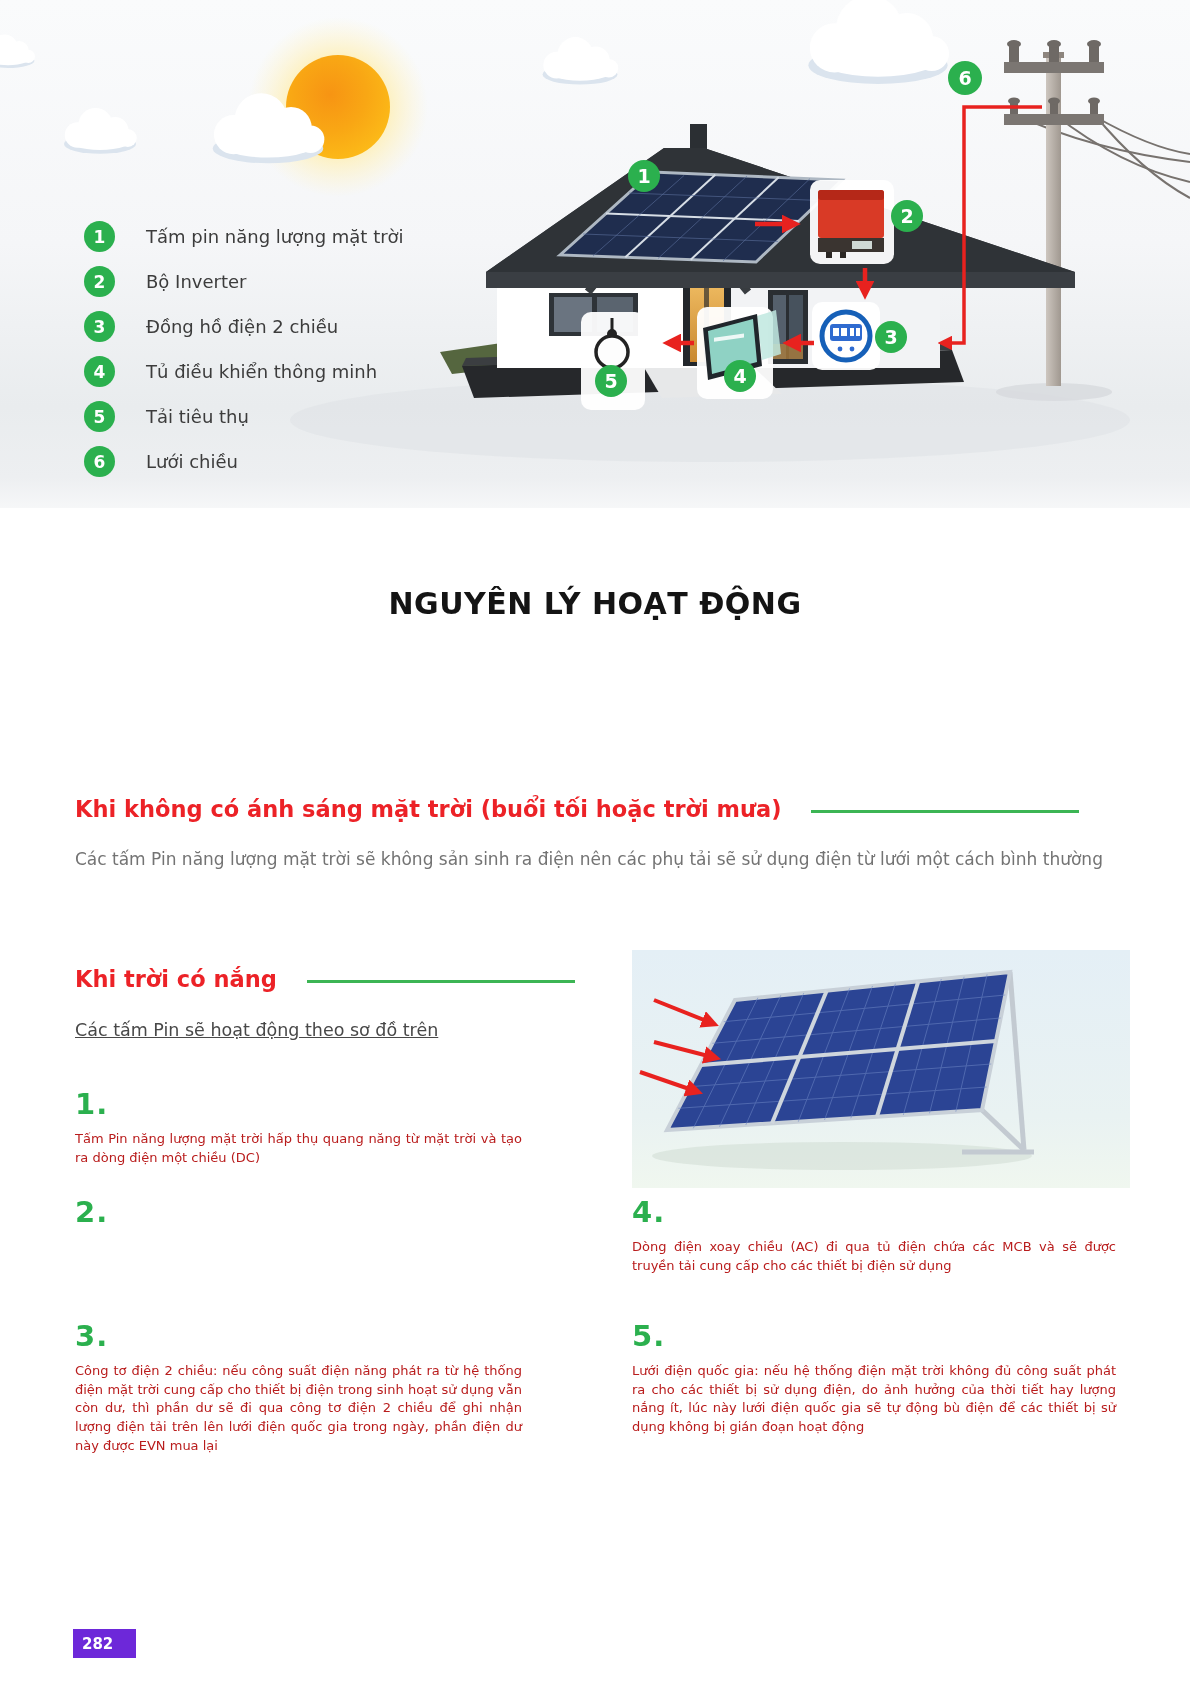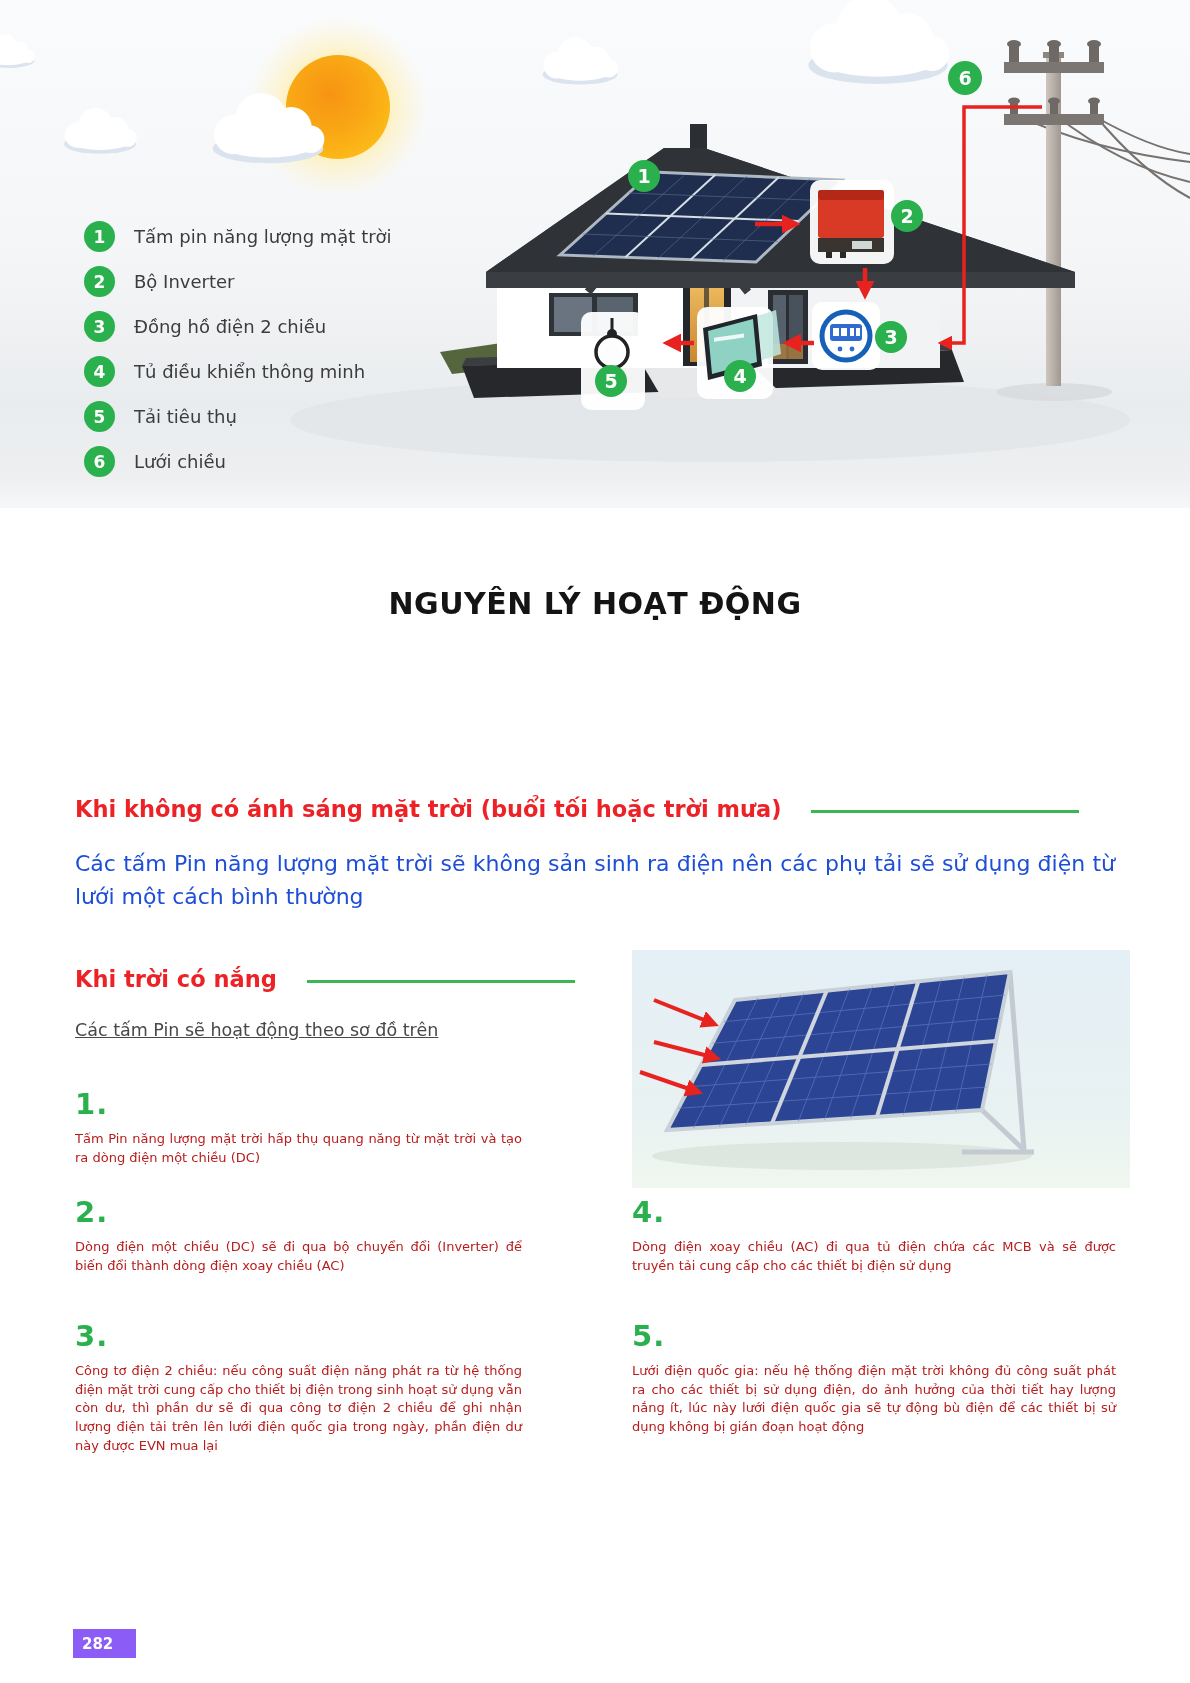--- a/index.html
+++ b/index.html
@@ -6,41 +6,41 @@
   .page{position:relative;width:1190px;height:1683px;background:#ffffff;overflow:hidden;
         font-family:"DejaVu Sans","Liberation Sans",sans-serif;color:#474747;}
   
   .banner{position:absolute;left:0;top:0;width:1190px;height:508px;
           background:linear-gradient(180deg,#fafbfc 0%,#f5f6f8 48%,#e9ecee 80%,#edeff1 94%,#f6f7f8 100%);}
   .scene{position:absolute;left:0;top:0;width:1190px;height:508px;display:block;}
   .legend{position:absolute;left:84px;top:214px;}
   .legend-row{display:flex;align-items:center;height:45px;}
   .lg-badge{width:31px;height:31px;border-radius:50%;background:#2BB04E;color:#fff;
             font-weight:bold;font-size:17px;display:flex;align-items:center;justify-content:center;flex:none;}
-  .lg-label{margin-left:19px;font-size:18px;color:#3c3c3c;white-space:nowrap;}
+  .lg-label{margin-left:31px;font-size:18px;color:#3c3c3c;white-space:nowrap;}
   
   .doc-title{position:absolute;left:0;top:586px;width:100%;text-align:center;
              font-size:30px;font-weight:bold;color:#141414;letter-spacing:.5px;}
   .section{position:absolute;left:75px;width:1040px;}
   .sec-head-row{display:flex;align-items:center;margin-top:48px;}
   .sec-head{color:#EC2227;font-weight:bold;font-size:22.5px;white-space:nowrap;}
   .sec-line{height:3px;background:#3CB554;width:268px;margin-left:30px;margin-top:5px;flex:none;}
-  .sec-body{margin-top:25px;font-size:22px;line-height:1.5;color:#1d4ed8;text-align:justify;}
+  .sec-body{margin-top:25px;font-size:17px;line-height:1.5;color:#737373;text-align:justify;}
   .sec-body-plain{margin-top:25px;font-size:17.5px;line-height:1.5;color:#484848;text-decoration:underline;}
   .step{position:absolute;}
   .step-num{color:#2BB04E;font-size:29px;font-weight:bold;line-height:1;margin-bottom:11px;letter-spacing:1px;}
   .step-text{font-size:13px;line-height:1.44;color:#b91c1c;text-align:justify;}
   #step-1{left:75px;top:1090px;width:447px;}
   #step-2{left:75px;top:1198px;width:447px;}
   #step-3{left:75px;top:1322px;width:447px;}
   #step-4{left:632px;top:1198px;width:484px;}
   #step-5{left:632px;top:1322px;width:484px;}
   .solar-img{position:absolute;left:632px;top:950px;width:498px;height:238px;}
   .solar-img svg{display:block;}
-  .page-num{position:absolute;left:73px;top:1629px;width:63px;height:29px;background:#8b5cf6;
+  .page-num{position:absolute;left:73px;top:1629px;width:63px;height:29px;background:#6d28d9;
             color:#fff;font-weight:bold;font-size:15px;display:flex;align-items:center;padding-left:9px;box-sizing:border-box;}
 </style>
 </head>
 <body>
 
 <div class="page">
 
   <div class="banner">
     <svg class="scene" viewBox="0 0 1190 508">
       <defs>
@@ -347,21 +347,20 @@
       </g>
     </svg>
   </div>
 
   <div class="step" id="step-1">
     <div class="step-num">1.</div>
     <div class="step-text">Tấm Pin năng lượng mặt trời hấp thụ quang năng từ mặt trời và tạo ra dòng điện một chiều (DC)</div>
   </div>
   <div class="step" id="step-2">
     <div class="step-num">2.</div>
-    <div class="step-text">Dòng điện một chiều (DC) sẽ đi qua bộ chuyển đổi (Inverter) để biến đổi thành dòng điện xoay chiều (AC)</div>
   </div>
   <div class="step" id="step-3">
     <div class="step-num">3.</div>
     <div class="step-text">Công tơ điện 2 chiều: nếu công suất điện năng phát ra từ hệ thống điện mặt trời cung cấp cho thiết bị điện trong sinh hoạt sử dụng vẫn còn dư, thì phần dư sẽ đi qua công tơ điện 2 chiều để ghi nhận lượng điện tải trên lên lưới điện quốc gia trong ngày, phần điện dư này được EVN mua lại</div>
   </div>
   <div class="step" id="step-4">
     <div class="step-num">4.</div>
     <div class="step-text">Dòng điện xoay chiều (AC) đi qua tủ điện chứa các MCB và sẽ được truyền tải cung cấp cho các thiết bị điện sử dụng</div>
   </div>
   <div class="step" id="step-5">

